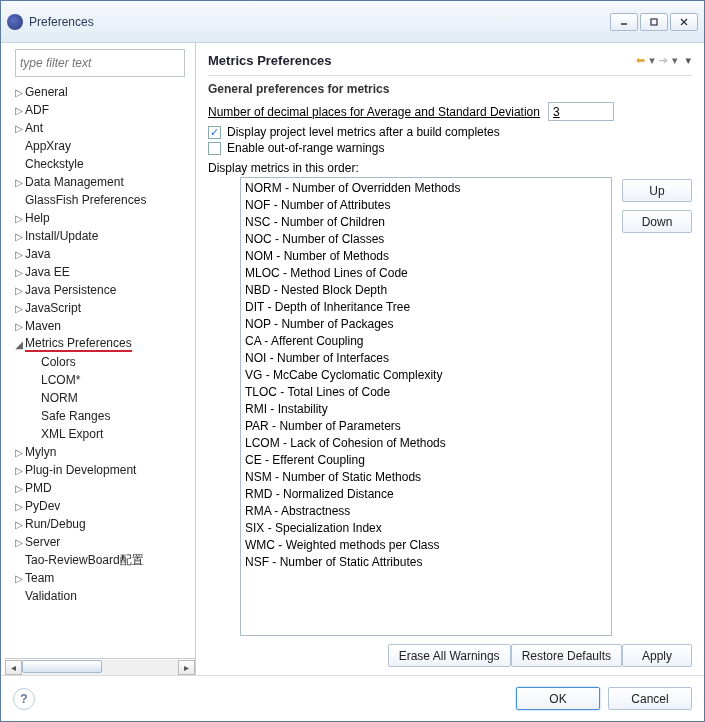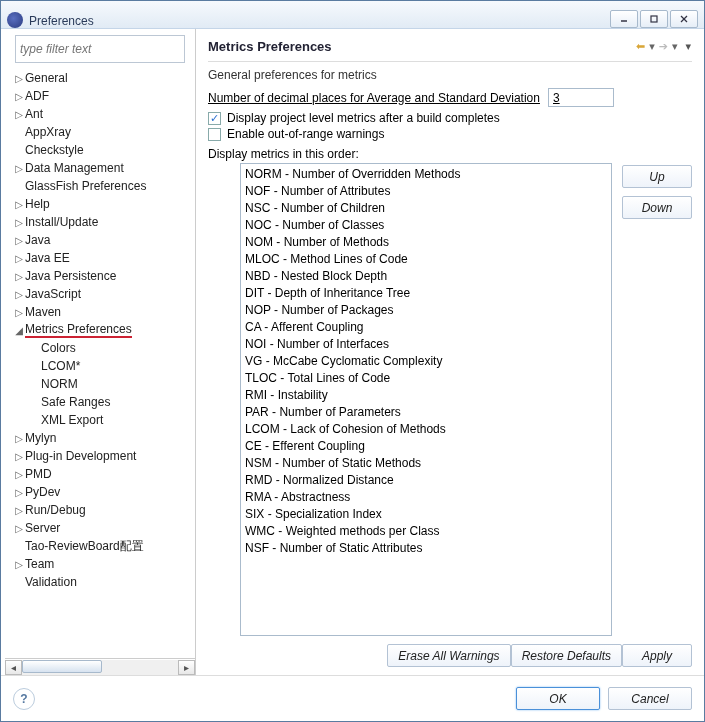--- a/index.html
+++ b/index.html
@@ -1,18 +1,18 @@
 <!DOCTYPE html>
 <html><head>
 <meta charset="utf-8">
 <style>
 * { box-sizing: border-box; margin: 0; padding: 0; font-family: "Segoe UI", Tahoma, sans-serif; font-size: 12px; }
 body { background: #fff; }
 .window { width: 705px; height: 722px; border: 1px solid #5a7ba0; background: #fff; display: flex; flex-direction: column; position: relative; }
-.titlebar { height: 28px; background: linear-gradient(#f6f9fd, #e1ebf5); display: flex; align-items: flex-end; padding: 0 6px; border-bottom: 1px solid #c4d5e8; }
+.titlebar { height: 42px; background: linear-gradient(#f6f9fd, #e1ebf5); display: flex; align-items: center; padding: 0 6px; border-bottom: 1px solid #c4d5e8; }
 .titlebar .app-icon { width: 16px; height: 16px; margin-right: 6px; background: radial-gradient(circle at 40% 40%, #5a6fc0, #2a3b80); border-radius: 50%; }
 .titlebar .title { color: #2a3b5a; flex: 1; }
 .win-controls { display: flex; gap: 0; }
 .win-btn { width: 28px; height: 18px; border: 1px solid #a7b9cc; background: linear-gradient(#fff,#e6eef7); display: flex; align-items: center; justify-content: center; margin-left: 2px; border-radius: 2px; cursor: pointer; }
 .win-btn svg { width: 10px; height: 10px; }
 .body { display: flex; flex: 1; overflow: hidden; }
 .sidebar { width: 195px; border-right: 1px solid #ccc; display: flex; flex-direction: column; padding: 4px 0 0 4px; }
 .filter-input { margin: 2px 10px 6px 10px; height: 28px; border: 1px solid #bcc7d4; padding: 0 4px; color: #888; font-style: italic; }
 .tree { flex: 1; overflow-y: auto; overflow-x: hidden; padding-left: 2px; }
 .tree-row { display: flex; align-items: center; height: 18px; padding-left: 6px; cursor: pointer; white-space: nowrap; }
@@ -23,32 +23,32 @@
 .h-scroll { height: 17px; border-top: 1px solid #ccc; display: flex; align-items: center; }
 .h-scroll .arrow { width: 17px; height: 15px; border: 1px solid #bbb; background: linear-gradient(#fff,#e8e8e8); display:flex;align-items:center;justify-content:center;font-size:10px;color:#555;}
 .h-scroll .track { flex:1; background:#f0f0f0; height:15px; position:relative;}
 .h-scroll .thumb { position:absolute; left:0; width:80px; height:13px; top:0; background:linear-gradient(#fff,#d7e3f0); border:1px solid #a7b9cc; border-radius:2px;}
 .main { flex: 1; display: flex; flex-direction: column; padding: 4px 12px 8px 12px; }
 .main-header { display:flex; align-items:center; height:26px; }
 .main-header h2 { font-size:13px; font-weight:bold; color:#223; flex:1;}
 .nav-arrows { display:flex; gap:2px; align-items:center;}
 .nav-arrows span { font-size:11px; cursor:pointer; padding:0 1px;}
 .main hr { border:none; border-top:1px solid #ddd; margin:2px 0 6px 0;}
-.desc { color:#333; margin-bottom:6px;}
+.desc { color:#333; margin-bottom:6px;font-weight:bold;}
 .row-setting { display:flex; align-items:center; margin-bottom:4px; gap:8px;text-decoration:underline;}
 .num-input { width:66px; height:19px; border:1px solid #abc; padding:0 4px;}
 .chk-row { display:flex; align-items:center; gap:6px; margin-bottom:2px;}
 .chk { width:13px; height:13px; border:1px solid #8aa; display:inline-flex; align-items:center; justify-content:center; background:#fff;}
 .chk.checked::after { content:"✓"; color:#2a6fd0; font-size:11px; line-height:11px;}
 .order-label { margin-top:4px; margin-bottom:2px;}
 .order-area { display:flex; gap:10px; flex:1; min-height:0;margin-left:32px;}
 .listbox { flex:1; border:1px solid #abc; overflow-y:auto; padding:2px 4px; background:#fff;}
 .listbox div { height:17px; line-height:17px; white-space:nowrap; cursor:pointer;}
 .side-btns { display:flex; flex-direction:column; gap:8px; padding-top:2px;}
-.btn { min-width:70px; height:23px; border:1px solid #b3c2d4; background:linear-gradient(#fff,#eef3fa); border-radius:2px; cursor:pointer; padding:0 10px; display:inline-flex; align-items:center; justify-content:center; color:#222;font-style:italic;}
+.btn { min-width:70px; height:23px; border:1px solid #b3c2d4; background:linear-gradient(#fff,#eef3fa); border-radius:2px; cursor:pointer; padding:0 10px; display:inline-flex; align-items:center; justify-content:center; color:#222;}
 .btn.default { border:1px solid #4a90d9; box-shadow:0 0 2px #7ab6f0;}
 .lower-btns { display:flex; justify-content:flex-end; margin-top:8px;}
 .footer { height:46px; border-top:1px solid #ddd; display:flex; align-items:center; padding:0 12px; justify-content:space-between;}
 .help-icon { width:22px; height:22px; border:1px solid #bcd; border-radius:50%; display:flex; align-items:center; justify-content:center; color:#5578a0; font-weight:bold; cursor:pointer;}
 .footer-btns { display:flex; gap:8px;}
 .footer .btn { min-width:84px;}
 </style>
 </head>
 <body>
 

